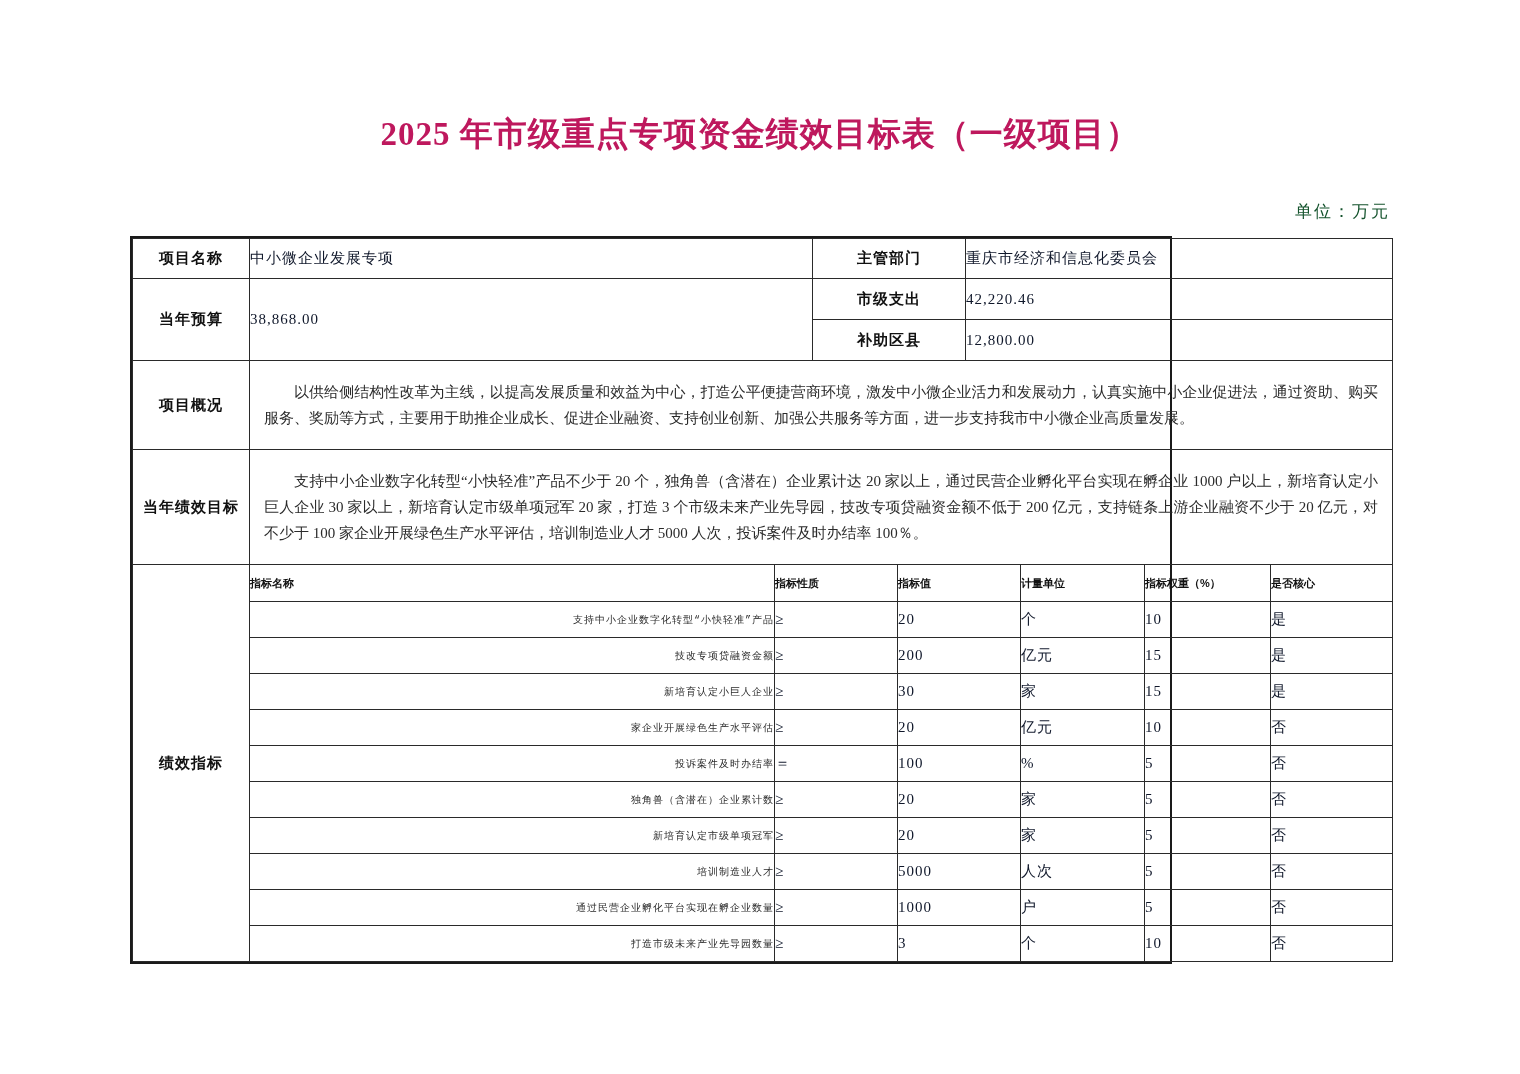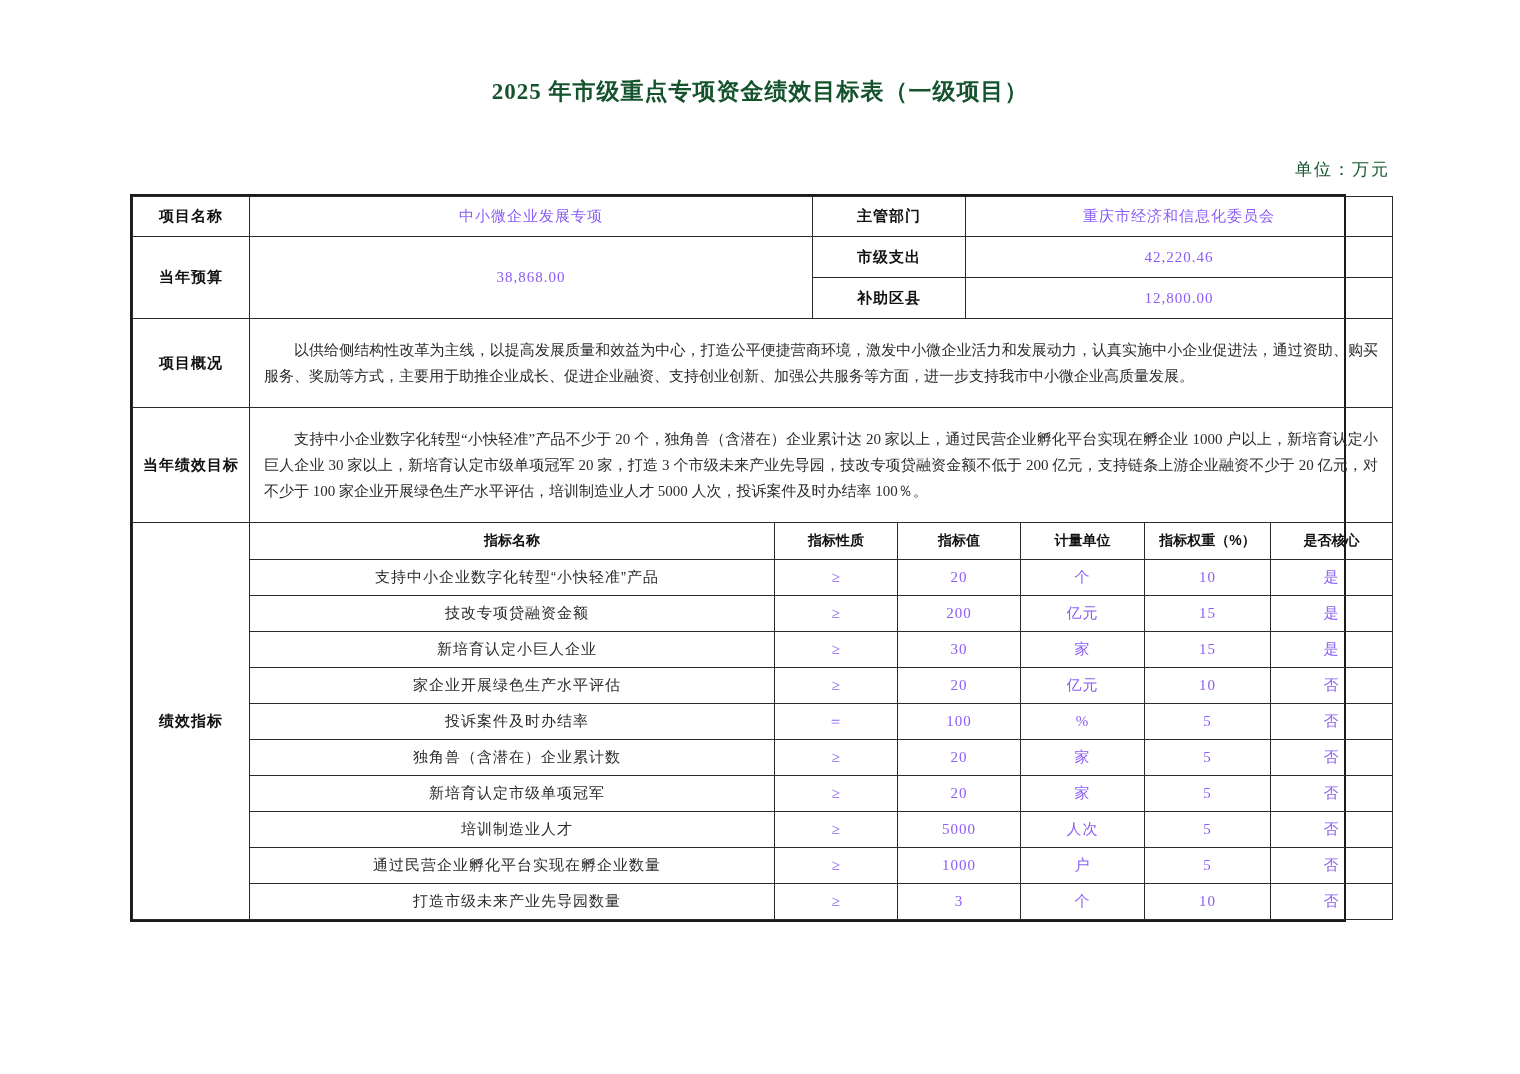--- a/index.html
+++ b/index.html
@@ -2,84 +2,83 @@
 <html><head>
 <meta charset="utf-8">
 <style>
   * { margin: 0; padding: 0; box-sizing: border-box; }
   html, body { width: 1520px; height: 1074px; background: #ffffff; overflow: hidden; }
   body { font-family: "Liberation Serif", "DejaVu Serif", serif; color: #1c1c1c; }
 
   .content { width: 1260px; margin-left: 130px; }
 
   .doc-title {
-    margin-top: 68px;
+    margin-top: 110px;
     text-align: center;
-    font-size: 23px;
+    font-size: 33px;
     line-height: 48px;
     font-weight: bold;
-    color: #14532d;
+    color: #be185d;
     letter-spacing: 1px;
     font-family: "Liberation Serif", "DejaVu Serif", serif;
   }
 
   .unit-note {
     margin-top: 42px;
     margin-bottom: 14px;
     height: 22px;
     text-align: right;
     font-size: 17px;
     letter-spacing: 2px;
     color: #14532d;
     font-family: "Liberation Serif", "DejaVu Serif", serif;
   }
 
-  .table-wrap { border: 2px solid #1a1a1a; width: 1216px; background: #fff; }
+  .table-wrap { border: 2px solid #1a1a1a; width: 1042px; background: #fff; }
   .table-wrap table { border-collapse: collapse; table-layout: fixed; width: 100%; }
   .table-wrap table + table { margin-top: -1px; }
   td, th { border: 1px solid #2a2a2a; vertical-align: middle; }
 
   .label-cell {
     font-family: "Liberation Sans", "DejaVu Sans", sans-serif;
     font-weight: bold;
     font-size: 15px;
     text-align: center;
     color: #111;
     letter-spacing: 1px;
   }
   .value-cell {
     font-family: "Liberation Serif", "DejaVu Serif", serif;
     font-size: 15px;
-    text-align: center;
-    color: #8b5cf6;
+    color: #0f172a;
     letter-spacing: 1px;
   }
   .para-cell {
     font-family: "Liberation Serif", "DejaVu Serif", serif;
     font-size: 15px;
     color: #2b2b2b;
     text-align: justify;
     padding: 18px 14px;
     line-height: 26px;
   }
   .para-cell .para { text-indent: 2em; }
 
   .name-cell {
-    font-family: Liberation Sans, sans-serif;
-    font-size: 15px;
+    font-family: Liberation Mono, monospace;
+    font-size: 10px;
     color: #2b2b2b;
-    text-align: center;
+    text-align: right;
     padding-left: 10px;
     letter-spacing: 1px;
   }
   .head-cell {
     font-family: "Liberation Sans", "DejaVu Sans", sans-serif;
     font-weight: bold;
-    font-size: 14px;
-    text-align: center;
+    font-size: 11px;
+    text-align: left;
     color: #111;
   }
 
   tr.r-top    { height: 40px; }
   tr.r-mid    { height: 41px; }
   tr.r-over   { height: 56px; }
   tr.r-target { height: 80px; }
   tr.r-head   { height: 37px; }
   tr.r-ind    { height: 36px; }
 </style>

